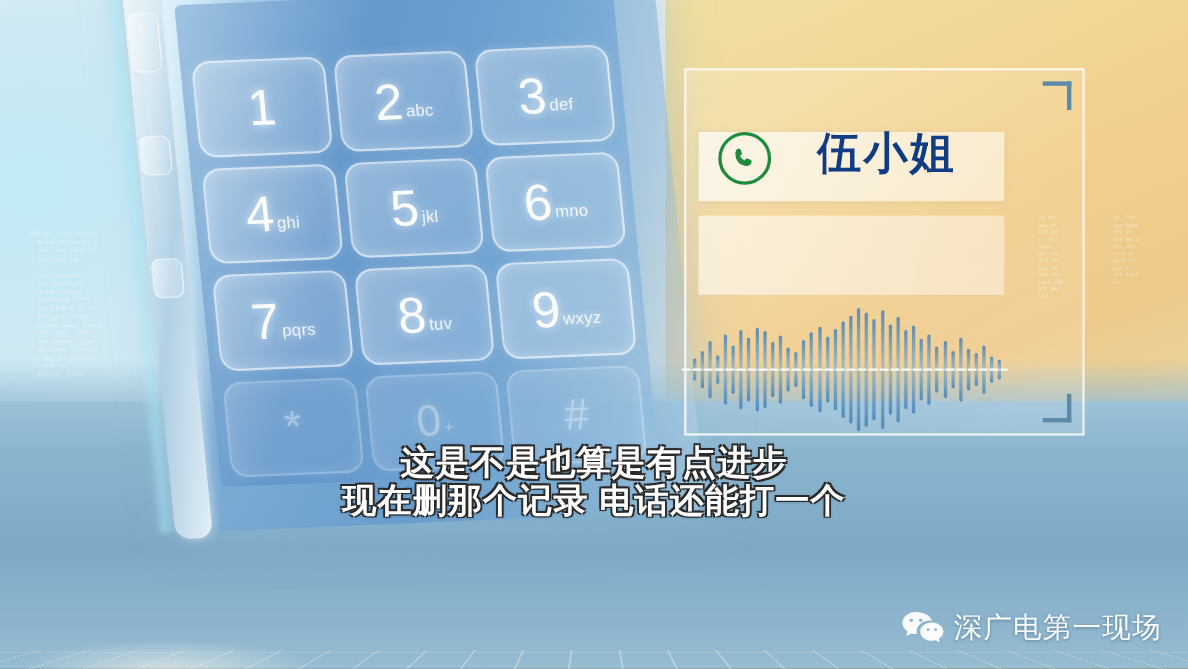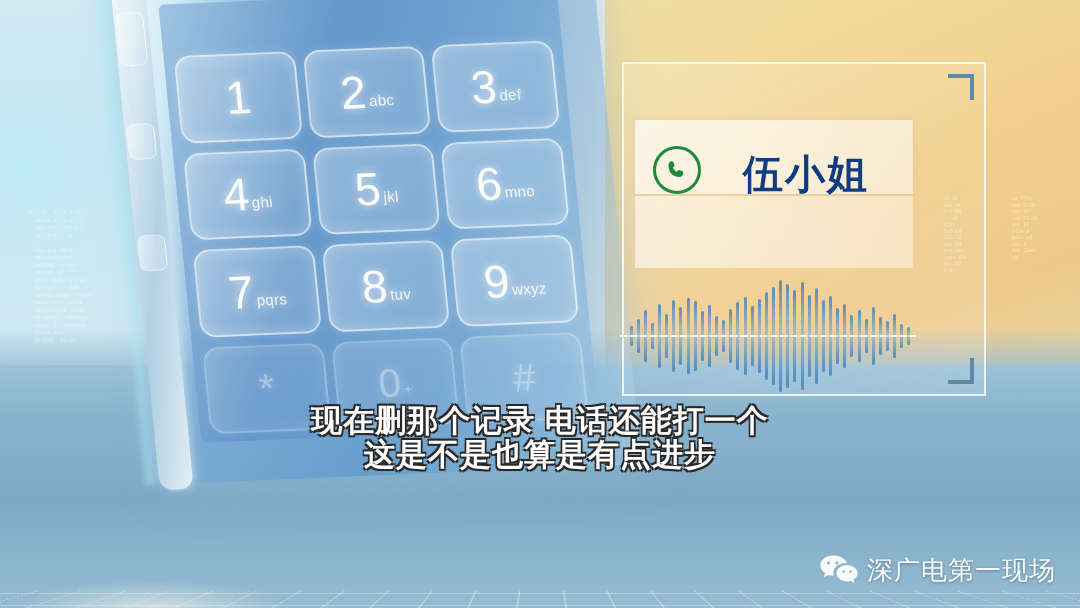--- a/index.html
+++ b/index.html
@@ -146,23 +146,23 @@
     color:rgba(255,255,255,.95);
     text-shadow:0 0 9px rgba(255,255,255,.75);
   }
   .key .digit{font-size:46px;font-weight:400;line-height:1;}
   .key .letters{font-size:15px;letter-spacing:.3px;opacity:.92;position:relative;top:-2px;}
   .key.dim{opacity:.45;}
   .key.dim .digit{font-size:40px;}
 
   
   .panel-name{
-    position:absolute;left:635px;top:120px;width:278px;height:74px;
+    position:absolute;left:635px;top:120px;width:278px;height:63px;
     background:linear-gradient(100deg,rgba(255,255,255,.70),rgba(255,255,255,.52));
-    display:flex;align-items:flex-end;
+    display:flex;align-items:flex-start;
     box-shadow:0 1px 6px rgba(120,120,110,.12);
   }
   .call-icon{
     width:42px;height:42px;margin-left:18px;flex:0 0 auto;
     border:3px solid #1d8a3c;border-radius:50%;
     display:flex;align-items:center;justify-content:center;
     color:#1d8a3c;
   }
   .call-icon svg{width:24px;height:24px;display:block;}
   .caller-name{
@@ -215,21 +215,21 @@
     letter-spacing:1px;line-height:34px;
     text-shadow:
       -1.6px -1.6px 0 #2a2a2a, 1.6px -1.6px 0 #2a2a2a,
       -1.6px  1.6px 0 #2a2a2a, 1.6px  1.6px 0 #2a2a2a,
        0 0 3px rgba(0,0,0,.75);
   }
 
   
   .watermark{
     position:absolute;right:24px;bottom:20px;
-    display:flex;align-items:flex-start;gap:8px;
+    display:flex;align-items:flex-end;gap:8px;
     opacity:.95;
   }
   .wechat-icon{width:40px;height:34px;position:relative;flex:0 0 auto;}
   .wechat-icon svg{width:40px;height:34px;display:block;}
   .wm-text{
     font-size:26px;color:#ffffff;letter-spacing:1px;
     text-shadow:0 1px 3px rgba(40,70,95,.55);
   }
 </style>
 </head>
@@ -507,22 +507,22 @@
           <i style="height: 24.64px;"></i>
         </span>
         <span class="wbar">
           <i style="height: 17.92px;"></i>
         </span>
       </div>
     <div class="wave-line"></div>
   </div>
 
   <div class="subs">
+      <span class="subline">这是不是也算是有点进步</span>
       <span class="subline">现在删那个记录 电话还能打一个</span>
-      <span class="subline">这是不是也算是有点进步</span>
     </div>
 
   <div class="watermark">
     <span class="wechat-icon">
       <svg viewBox="0 0 44 36" aria-hidden="true">
         <path d="M15.2 2C7.6 2 1.5 6.9 1.5 12.9c0 3.4 2 6.5 5.2 8.5L5.3 26l5-2.6c1.5.4 3.1.6 4.9.6h.9c-.3-.9-.4-1.8-.4-2.8 0-6 6.1-10.9 13.7-10.9.5 0 1 0 1.5.1C29.6 5.9 23 2 15.2 2z" fill="#ffffff"></path>
         <circle cx="10.4" cy="10.2" r="1.7" fill="#8fb8cf"></circle>
         <circle cx="19.8" cy="10.2" r="1.7" fill="#8fb8cf"></circle>
         <path d="M42.5 21.6c0-5-5.2-9.1-11.6-9.1s-11.6 4.1-11.6 9.1c0 5 5.2 9.1 11.6 9.1 1.4 0 2.7-.2 3.9-.5l4.2 2.2-1.2-3.7c2.8-1.7 4.7-4.3 4.7-7.1z" fill="#ffffff"></path>
         <circle cx="27.2" cy="19.6" r="1.4" fill="#8fb8cf"></circle>

